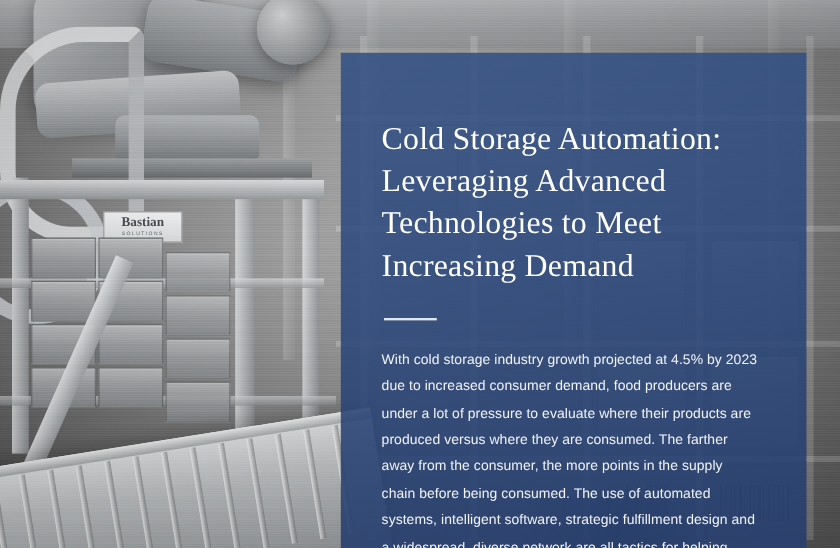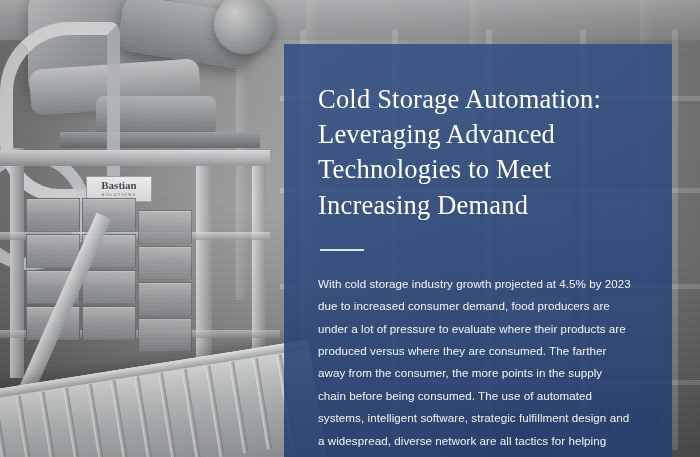--- a/index.html
+++ b/index.html
@@ -181,21 +181,21 @@
 
   
   .panel {
     position: absolute;
     left: 284px;
     top: 44px;
     width: 388px;
     height: 413px;
     background: linear-gradient(180deg, rgba(49,79,132,0.86) 0%, rgba(44,71,122,0.88) 55%, rgba(40,64,112,0.90) 100%);
     color: #ffffff;
-    padding: 38px 40px 0 34px;
+    padding: 54px 40px 0 34px;
   }
   .panel-title {
     font-family: "Liberation Serif", serif;
     font-size: 26.5px;
     line-height: 1.33;
     font-weight: 400;
     letter-spacing: .2px;
     margin: 0;
     color: #ffffff;
   }

